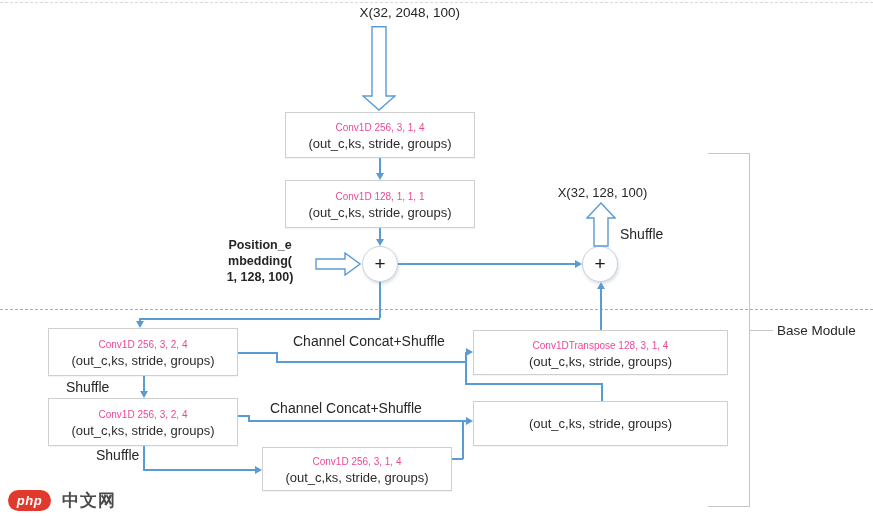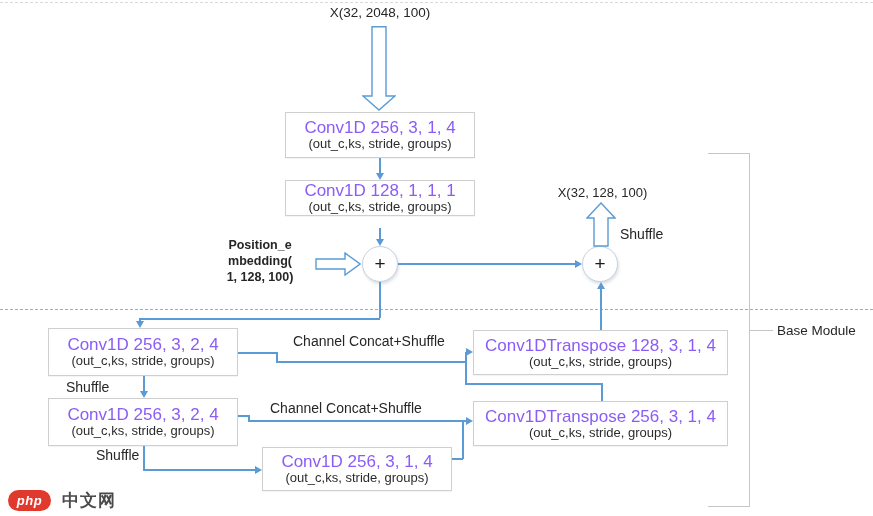--- a/index.html
+++ b/index.html
@@ -1,21 +1,21 @@
 <!DOCTYPE html>
 <html><head>
 <meta charset="utf-8">
 <style>
   html,body{margin:0;padding:0;background:#fff;}
   #stage{position:relative;width:873px;height:516px;background:#ffffff;overflow:hidden;
          font-family:"Liberation Sans", sans-serif;color:#262626;}
   .node{position:absolute;background:#fff;border:1px solid #cfcfcf;box-sizing:border-box;
         display:flex;flex-direction:column;align-items:center;justify-content:center;
         box-shadow:0 1px 1px rgba(0,0,0,0.04);}
-  .node .t{font-size:17px;line-height:18px;color:#8b5cf6;}
+  .node .t{font-size:10px;line-height:18px;color:#ec4899;}
   .node .s{font-size:13px;line-height:14px;color:#2b2b2b;}
   .lineh{position:absolute;height:1.5px;background:#5b9bd5;}
   .linev{position:absolute;width:1.5px;background:#5b9bd5;}
   .ah{position:absolute;width:0;height:0;}
   .ah-down{border-left:4px solid transparent;border-right:4px solid transparent;border-top:7px solid #5b9bd5;}
   .ah-up{border-left:4px solid transparent;border-right:4px solid transparent;border-bottom:7px solid #5b9bd5;}
   .ah-right{border-top:4px solid transparent;border-bottom:4px solid transparent;border-left:7px solid #5b9bd5;}
   .dash{position:absolute;left:0;width:873px;height:0;border-top:1.5px dashed #ababab;}
   .dash.light{border-top:1px dashed #d9d9d9;}
   .lbl{position:absolute;font-size:14px;color:#262626;white-space:nowrap;}
@@ -33,34 +33,34 @@
   .wm-site{font-size:17px;font-weight:bold;color:#4a4a4a;margin-left:11px;letter-spacing:1px;}
 </style>
 </head>
 <body>
 
 <div id="stage">
 
   <div class="dash light" style="top:2px;"></div>
   <div class="dash" style="top:309px;"></div>
 
-  <div class="lbl c" style="left:300px;top:5px;width:160px;font-size:13.5px;">X(32, 2048, 100)</div>
+  <div class="lbl c" style="left:300px;top:5px;width:160px;font-size:13.5px;text-align:right;">X(32, 2048, 100)</div>
   <span class="blockarrow" style="left:362px;top:26px;">
     <svg width="34" height="85" viewBox="0 0 34 85">
       <polygon points="10,0.8 24,0.8 24,70 33,70 17,84 1,70 10,70" fill="#ffffff" stroke="#5b9bd5" stroke-width="1.4"></polygon>
     </svg>
   </span>
 
   <div class="node" style="left:285px;top:112px;width:190px;height:46px;">
     <div class="t">Conv1D 256, 3, 1, 4</div>
     <div class="s">(out_c,ks, stride, groups)</div>
   </div>
   <div class="linev" style="left:379px;top:158px;height:16px;"></div>
   <div class="ah ah-down" style="left:376px;top:173px;"></div>
-  <div class="node" style="left:285px;top:180px;width:190px;height:36px;">
+  <div class="node" style="left:285px;top:180px;width:190px;height:48px;">
     <div class="t">Conv1D 128, 1, 1, 1</div>
     <div class="s">(out_c,ks, stride, groups)</div>
   </div>
   <div class="linev" style="left:379px;top:228px;height:11px;"></div>
   <div class="ah ah-down" style="left:376px;top:239px;"></div>
 
   <div class="lbl c" style="left:205px;top:237px;width:110px;font-size:12.5px;line-height:16px;font-weight:bold;">
     <span>Position_e</span><br>
     <span>mbedding(</span><br>
     <span>1, 128, 100)</span>
@@ -115,21 +115,20 @@
 
   <div class="lineh" style="left:238px;top:415px;width:12px;"></div>
   <div class="linev" style="left:248px;top:415px;height:6px;"></div>
   <div class="lineh" style="left:248px;top:420px;width:218px;"></div>
   <div class="ah ah-right" style="left:466px;top:417px;"></div>
 
   <div class="lineh" style="left:452px;top:458px;width:11px;"></div>
   <div class="linev" style="left:462px;top:420px;height:39px;"></div>
 
   <div class="node" style="left:473px;top:401px;width:255px;height:45px;">
-    <div class="t">Conv1DTranspose 256, 3, 1, 4</div>
     <div class="s">(out_c,ks, stride, groups)</div>
   </div>
   <div class="node" style="left:473px;top:330px;width:255px;height:45px;">
     <div class="t">Conv1DTranspose 128, 3, 1, 4</div>
     <div class="s">(out_c,ks, stride, groups)</div>
   </div>
 
   <div class="linev" style="left:601px;top:383px;height:18px;"></div>
   <div class="lineh" style="left:465px;top:383px;width:137px;"></div>
   <div class="linev" style="left:465px;top:352px;height:32px;"></div>

